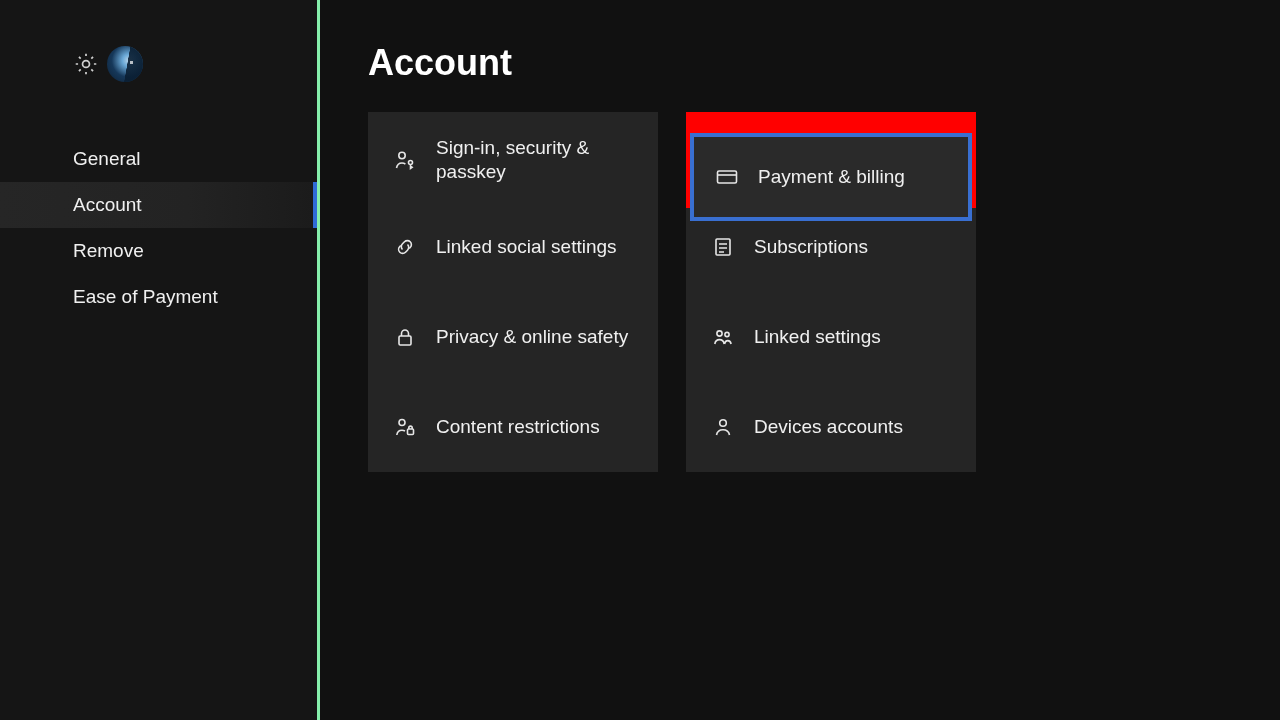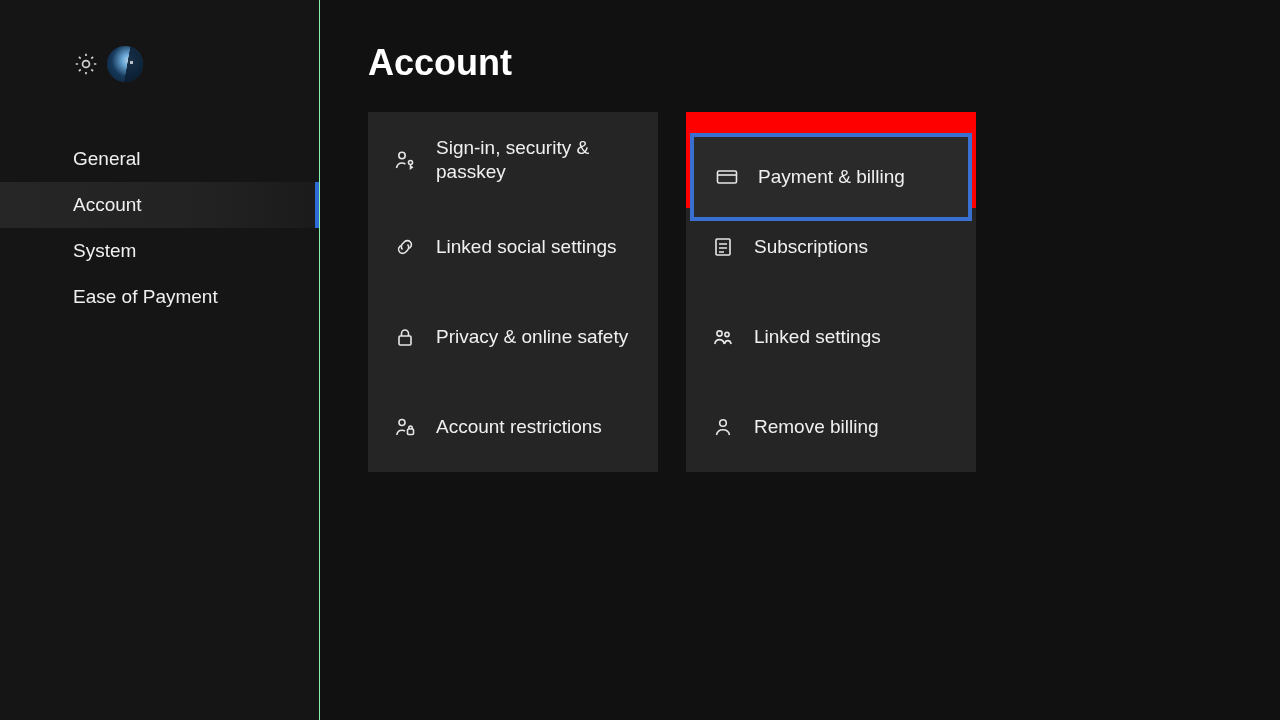--- a/index.html
+++ b/index.html
@@ -17,21 +17,21 @@
   }
   .app {
     display: flex;
     width: 100%;
     height: 100%;
   }
   .sidebar {
     width: 320px;
     height: 100%;
     background: #151515;
-    border-right: 1px solid #86efac;
+    border-right: 3px solid #86efac;
     padding-top: 46px;
   }
   .sidebar-header {
     display: flex;
     align-items: center;
     gap: 8px;
     padding: 0 0 54px 73px;
   }
   .gear {
     width: 26px;
@@ -143,21 +143,21 @@
       <span class="avatar"></span>
     </div>
 
     <div class="nav-item">
       <span>General</span>
     </div>
     <div class="nav-item active">
       <span>Account</span>
     </div>
     <div class="nav-item">
-      <span>System</span>
+      <span>Remove</span>
     </div>
     <div class="nav-item">
       <span>Ease of Payment</span>
     </div>
   </aside>
 
   <main class="main">
     <h1 class="page-title">Account</h1>
 
     <div class="tile-grid">
@@ -230,28 +230,28 @@
 
       <div class="tile">
         <span class="tile-icon">
           <svg viewBox="0 0 24 24" width="24" height="24" fill="none" stroke="currentColor" stroke-width="1.6">
             <circle cx="9" cy="7.5" r="3"></circle>
             <path d="M3.8 20c.5-3.2 2.6-4.8 5.2-4.8 1.1 0 2.1.3 3 .8"></path>
             <rect x="14.5" y="14" width="6" height="5.5" rx="1"></rect>
             <path d="M15.8 14v-1.2a1.7 1.7 0 0 1 3.4 0V14"></path>
           </svg>
         </span>
-        <span class="tile-label">Account restrictions</span>
+        <span class="tile-label">Content restrictions</span>
       </div>
 
       <div class="tile">
         <span class="tile-icon">
           <svg viewBox="0 0 24 24" width="24" height="24" fill="none" stroke="currentColor" stroke-width="1.6">
             <circle cx="12" cy="8" r="3.3"></circle>
             <path d="M5.5 20c.7-3.6 3.2-5.3 6.5-5.3s5.8 1.7 6.5 5.3"></path>
           </svg>
         </span>
-        <span class="tile-label">Remove billing</span>
+        <span class="tile-label">Devices accounts</span>
       </div>
 
     </div>
   </main>
 </div>
 
 </body></html>

